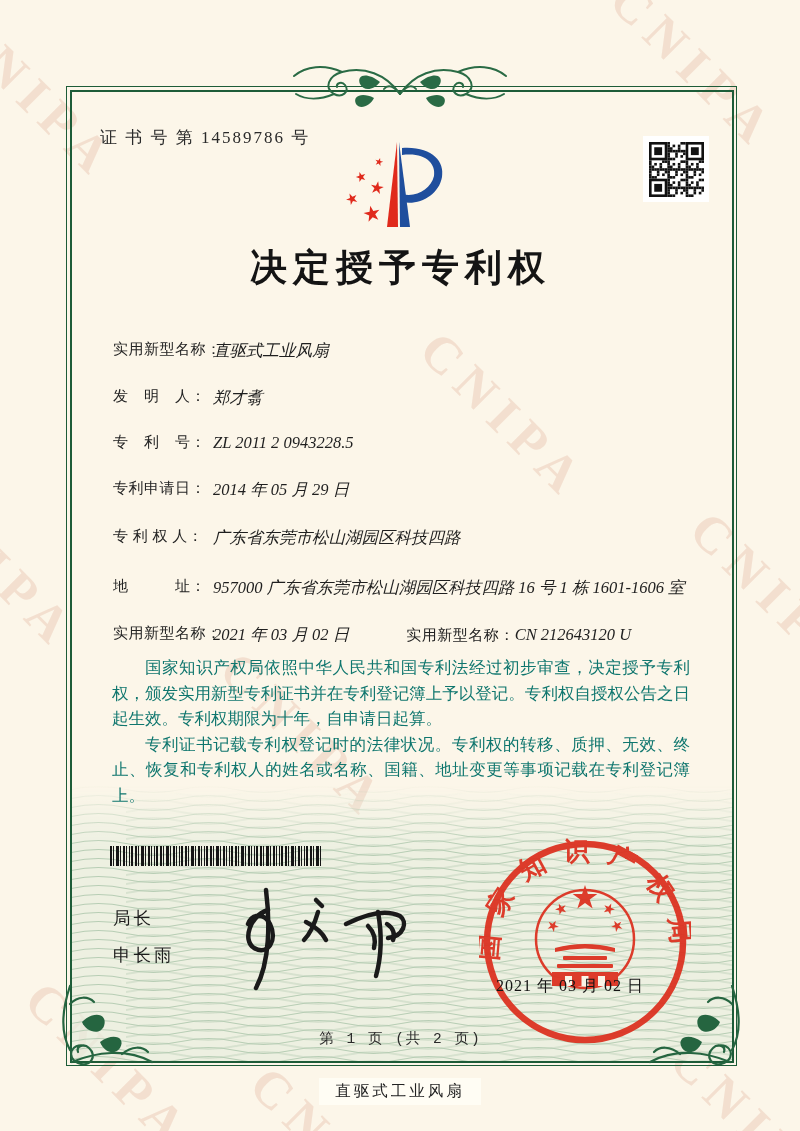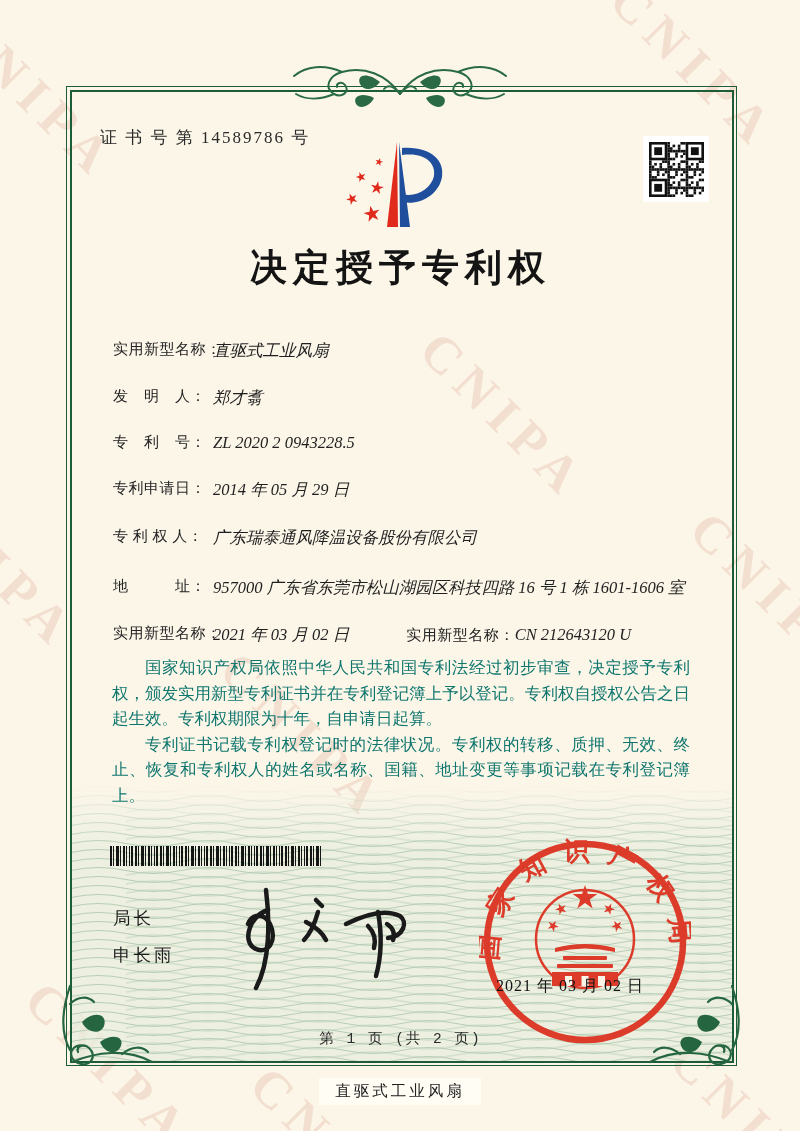--- a/index.html
+++ b/index.html
@@ -348,27 +348,27 @@
 
 <div class="title">决定授予专利权</div>
 
 <div class="row" style="top:340px">
   <span class="lbl">实用新型名称：</span><span class="val">直驱式工业风扇</span>
 </div>
 <div class="row" style="top:387px">
   <span class="lbl">发　明　人：</span><span class="val">郑才翥</span>
 </div>
 <div class="row" style="top:433px">
-  <span class="lbl">专　利　号：</span><span class="val">ZL 2020 2 0943228.5</span>
+  <span class="lbl">专　利　号：</span><span class="val">ZL 2011 2 0943228.5</span>
 </div>
 <div class="row" style="top:479px">
   <span class="lbl">专利申请日：</span><span class="val">2014 年 05 月 29 日</span>
 </div>
 <div class="row" style="top:527px">
-  <span class="lbl">专 利 权 人：</span><span class="val">广东瑞泰通风降温设备股份有限公司</span>
+  <span class="lbl">专 利 权 人：</span><span class="val">广东省东莞市松山湖园区科技四路</span>
 </div>
 <div class="row" style="top:577px">
   <span class="lbl">地　　　址：</span><span class="val wrap">957000 广东省东莞市松山湖园区科技四路 16 号 1 栋 1601-1606 室</span>
 </div>
 <div class="row" style="top:624px">
   <span class="lbl">实用新型名称：</span><span class="val">2021 年 03 月 02 日</span><span class="lbl2">实用新型名称：</span><span class="val">CN 212643120 U</span>
 </div>
 
 <div class="bodytext">
   <p>国家知识产权局依照中华人民共和国专利法经过初步审查，决定授予专利权，颁发实用新型专利证书并在专利登记簿上予以登记。专利权自授权公告之日起生效。专利权期限为十年，自申请日起算。</p>

